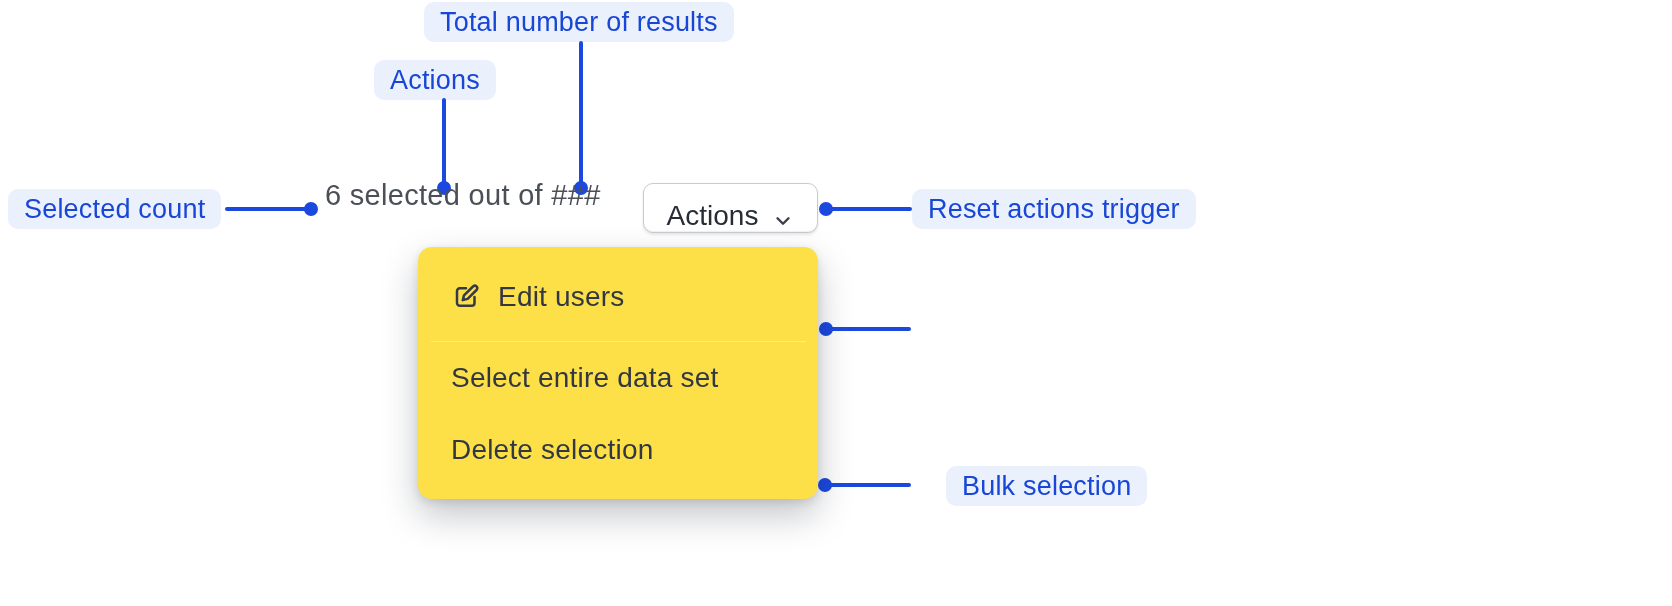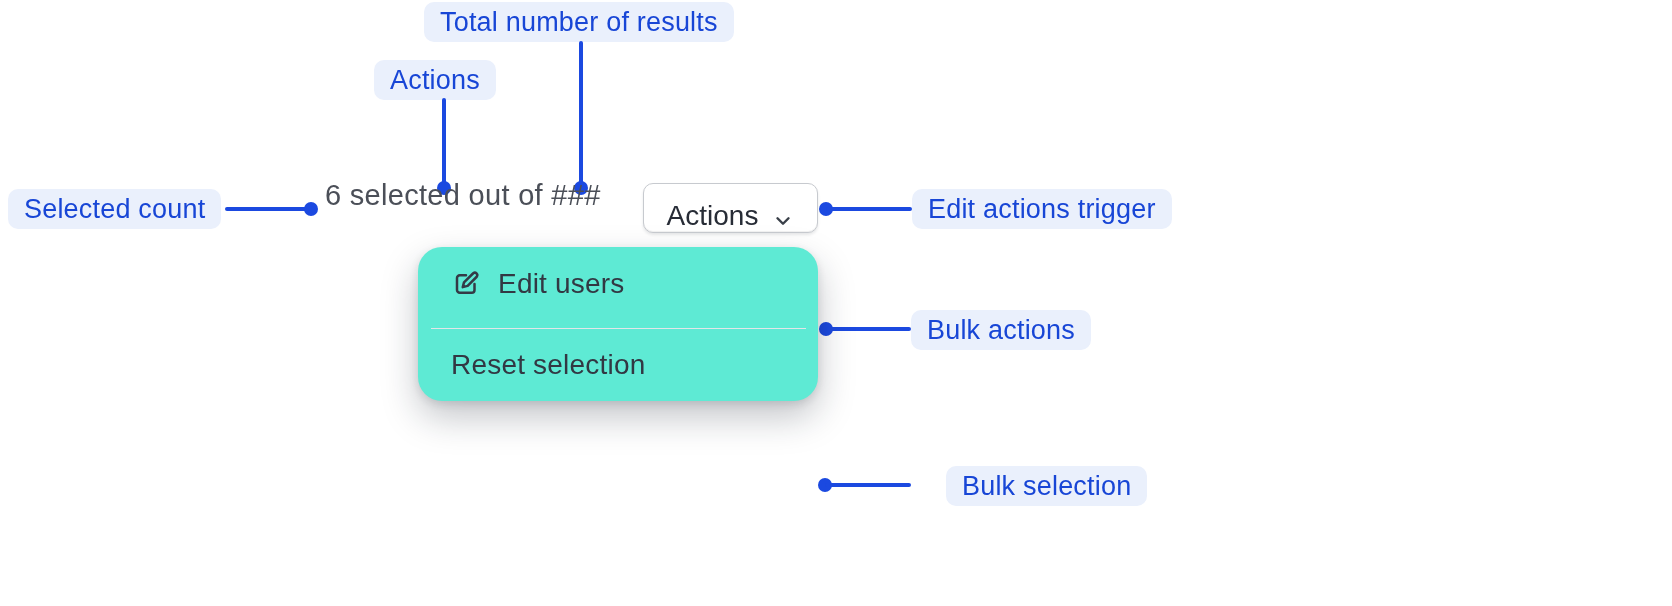--- a/index.html
+++ b/index.html
@@ -29,42 +29,41 @@
     background:#ffffff;border:1px solid #c7cacf;border-radius:10px;
     box-sizing:border-box;display:flex;align-items:flex-end;justify-content:center;gap:14px;
     font-size:28px;color:#272c36;
     box-shadow:0 2px 3px rgba(20,25,40,.10), inset 0 -1px 0 rgba(0,0,0,.05);
     cursor:pointer;
   }
   .actions-btn svg{display:block;}
   
   .menu{
     position:absolute;left:410px;top:247px;width:400px;box-sizing:border-box;
-    background:#5eead4;border-radius:24px;padding:0 0;
+    background:#fde047;border-radius:14px;padding:13px 0;
     box-shadow:0 16px 36px rgba(25,30,45,.26), 0 3px 8px rgba(25,30,45,.12);
   }
   .menu-item{
     display:flex;align-items:center;height:73px;padding:0 33px;gap:17px;
     font-size:28px;color:#323843;cursor:pointer;letter-spacing:.2px;
   }
   .menu-item.short{height:72px;}
   .menu-item.critical{color:#e0222e;}
   .menu-item .mi-icon{width:30px;height:30px;flex:0 0 30px;}
   .menu-divider{height:1px;background:#e3e5e8;margin:8px 12px 0 13px;}
 </style>
 </head>
 <body>
 
 <div id="canvas">
 
   <div class="pill" style="left:416px;top:2px;">Total number of results</div>
   <div class="pill" style="left:366px;top:60px;">Actions</div>
   <div class="pill" style="left:0px;top:189px;">Selected count</div>
-  <div class="pill" style="left:904px;top:189px;">Edit actions trigger</div>
-  <div class="pill" style="left:903px;top:310px;">Bulk actions</div>
+  <div class="pill" style="left:904px;top:189px;">Reset actions trigger</div>
   <div class="pill" style="left:938px;top:466px;">Bulk selection</div>
 
   <div class="vline" style="left:571px;top:41px;height:148px;"></div>
   <div class="dot" style="left:566px;top:181px;"></div>
 
   <div class="vline" style="left:434px;top:98px;height:91px;"></div>
   <div class="dot" style="left:429px;top:181px;"></div>
 
   <div class="hline" style="left:217px;top:207px;width:86px;"></div>
   <div class="dot" style="left:296px;top:202px;"></div>
@@ -97,20 +96,23 @@
           <path d="M12 5H7a2.2 2.2 0 0 0-2.2 2.2v9.6A2.2 2.2 0 0 0 7 19h9.6a2.2 2.2 0 0 0 2.2-2.2V12"></path>
           <path d="M17.8 3.4a2 2 0 0 1 2.8 2.8l-7.3 7.3-3.9 1 1-3.8 7.4-7.3z"></path>
         </svg>
       </span>
       <span>Edit users</span>
     </div>
 
 
     <div class="menu-divider"></div>
 
+    <div class="menu-item short">
+      <span>Select entire data set</span>
+    </div>
 
     <div class="menu-item short">
-      <span>Reset selection</span>
+      <span>Delete selection</span>
     </div>
 
   </div>
 
 </div>
 
 </body></html>

